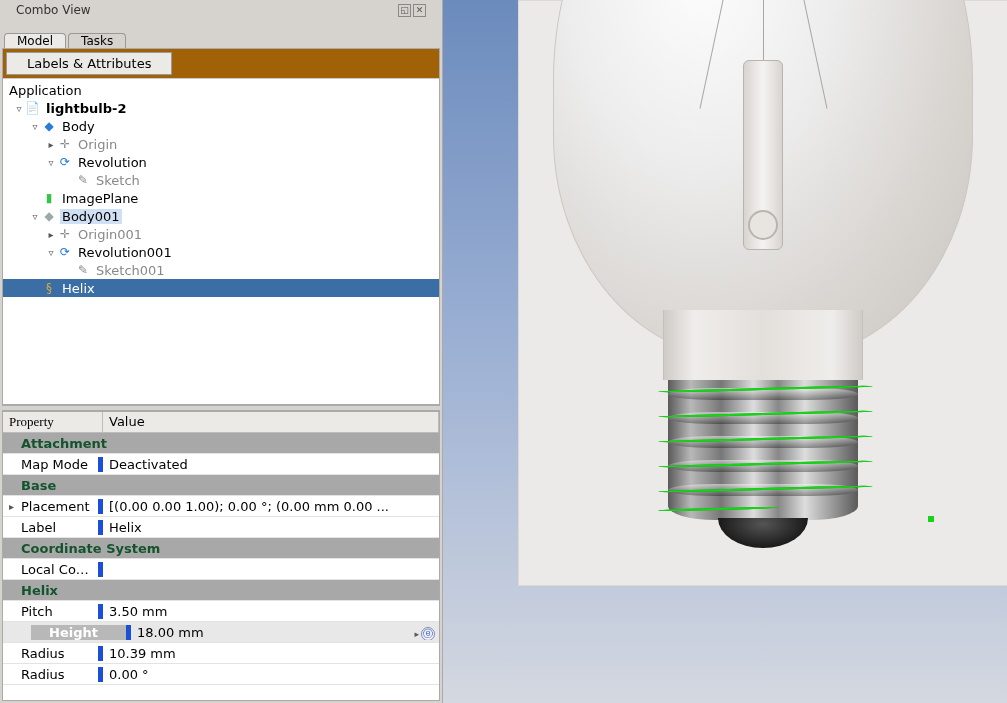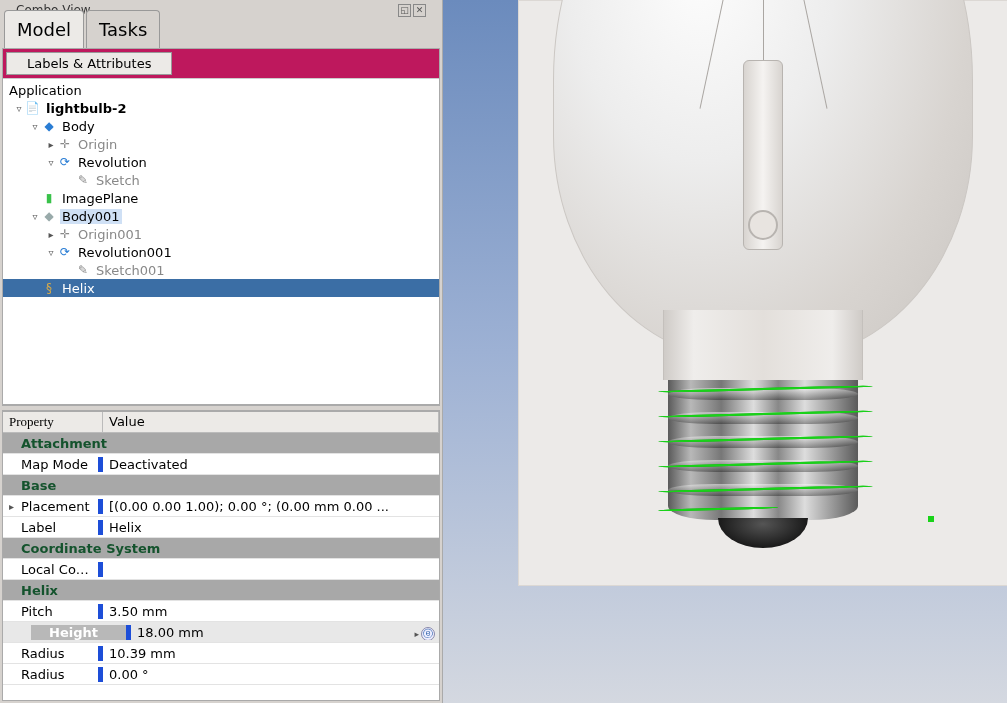--- a/index.html
+++ b/index.html
@@ -43,45 +43,45 @@
   }
   
   .tabs-row {
     display: flex;
     align-items: flex-end;
     height: 28px;
     padding: 2px 4px 0 4px;
     background: #d6d2ce;
   }
   .tab {
-    padding: 8px 12px;
+    padding: 0 12px;
     border: 1px solid #999;
     border-bottom: none;
     border-radius: 4px 4px 0 0;
     background: #d6d2ce;
     margin-right: 2px;
     cursor: pointer;
-    font-size: 18px;
+    font-size: 12px;
   }
   .tab.active {
     background: #eceae7;
   }
   .tab-content {
     flex: 1;
     background: #fff;
     border: 1px solid #aaa;
     margin: 0 2px;
     display: flex;
     flex-direction: column;
     overflow: hidden;
   }
   
   .labels-row {
     padding: 3px;
-    background: #be185d;
+    background: #a16207;
     border-bottom: 1px solid #ccc;
   }
   .labels-btn {
     display: inline-block;
     padding: 3px 20px;
     border: 1px solid #999;
     background: #eceae7;
     cursor: pointer;
     font-size: 13px;
   }

